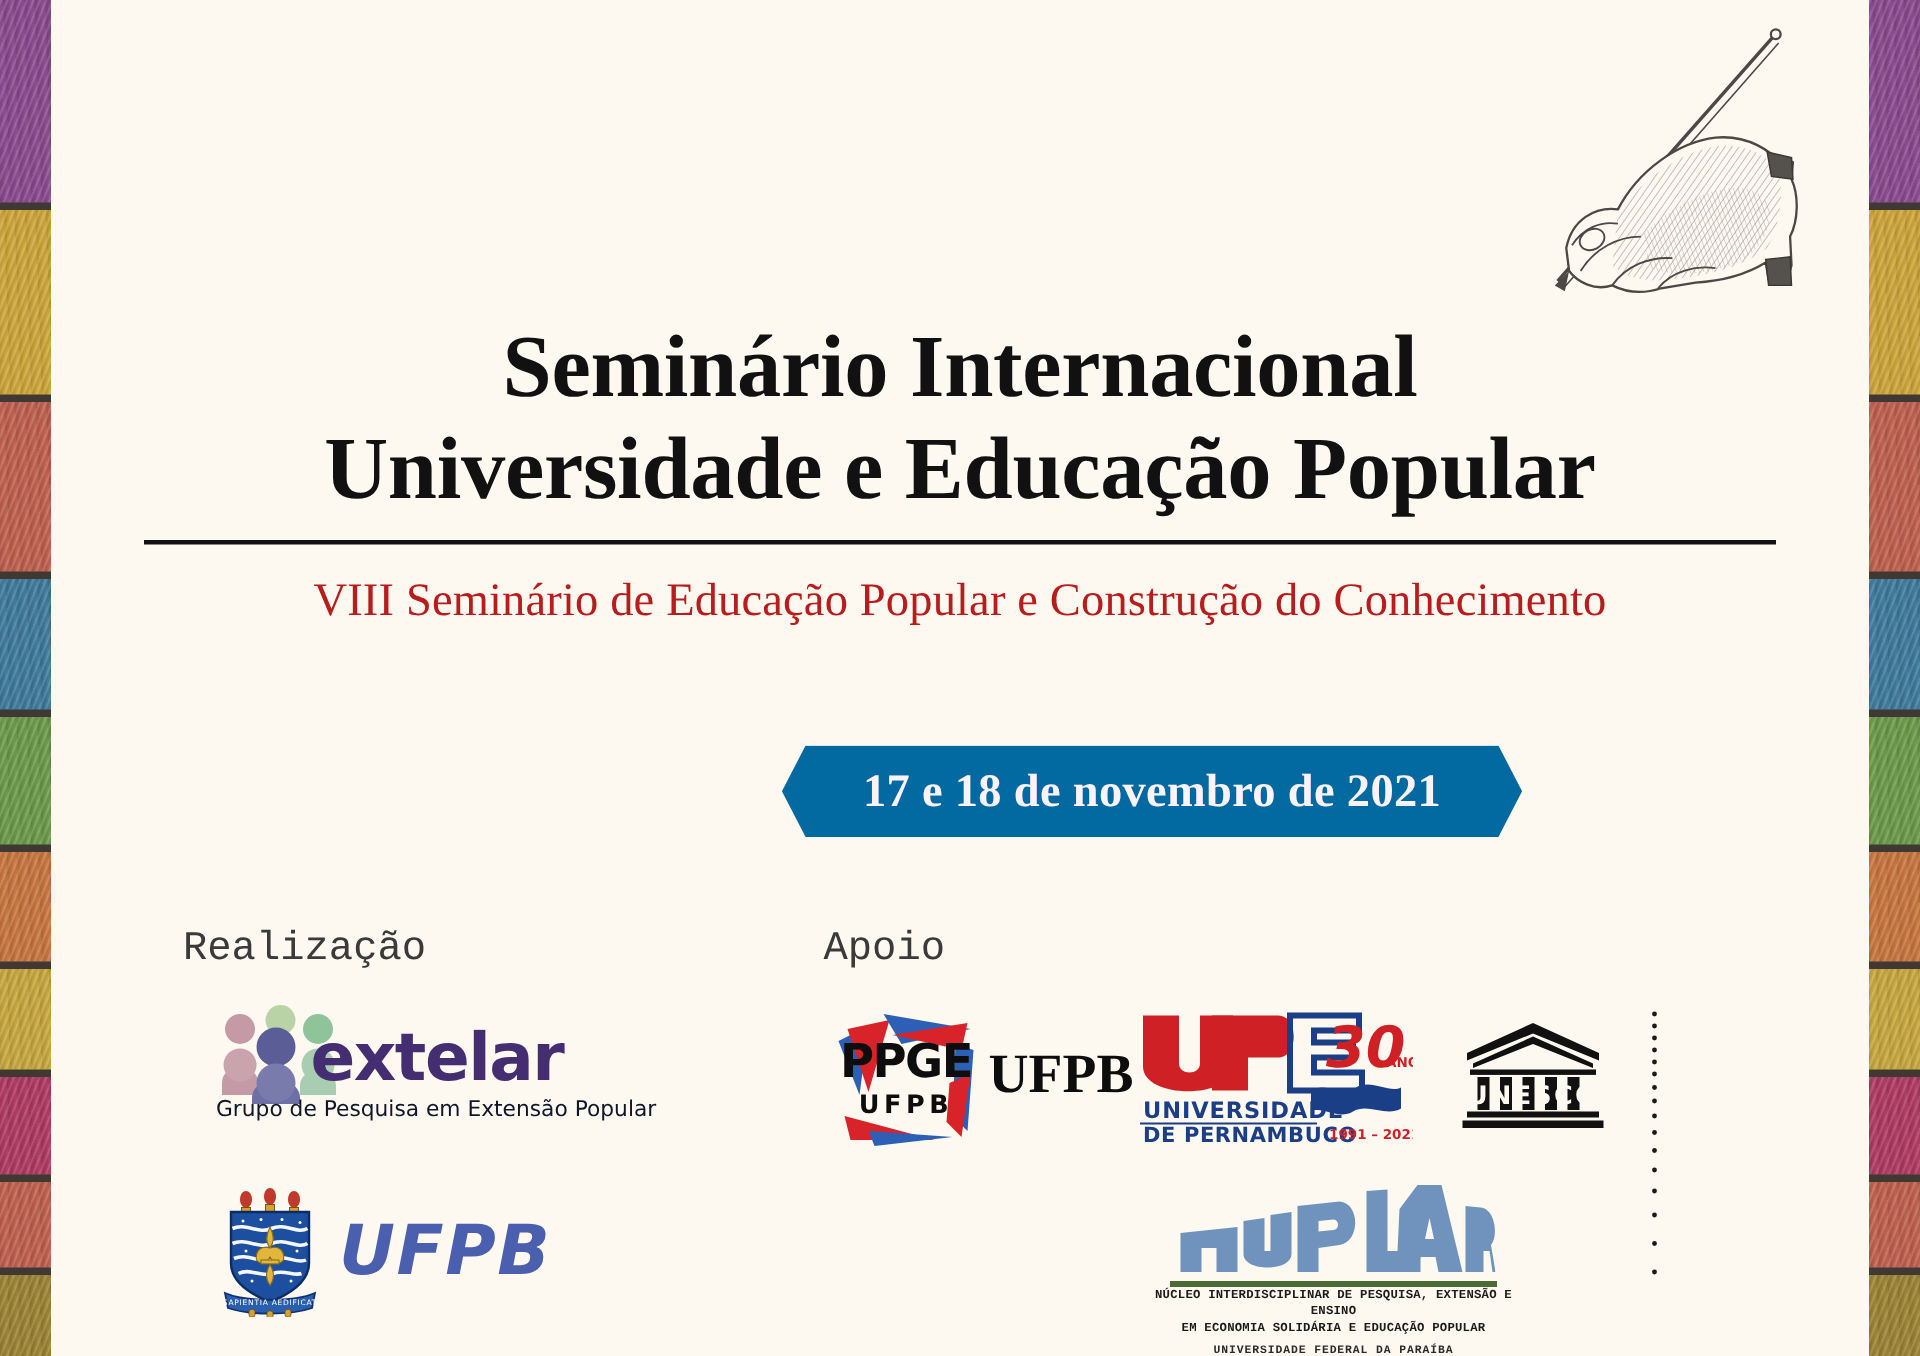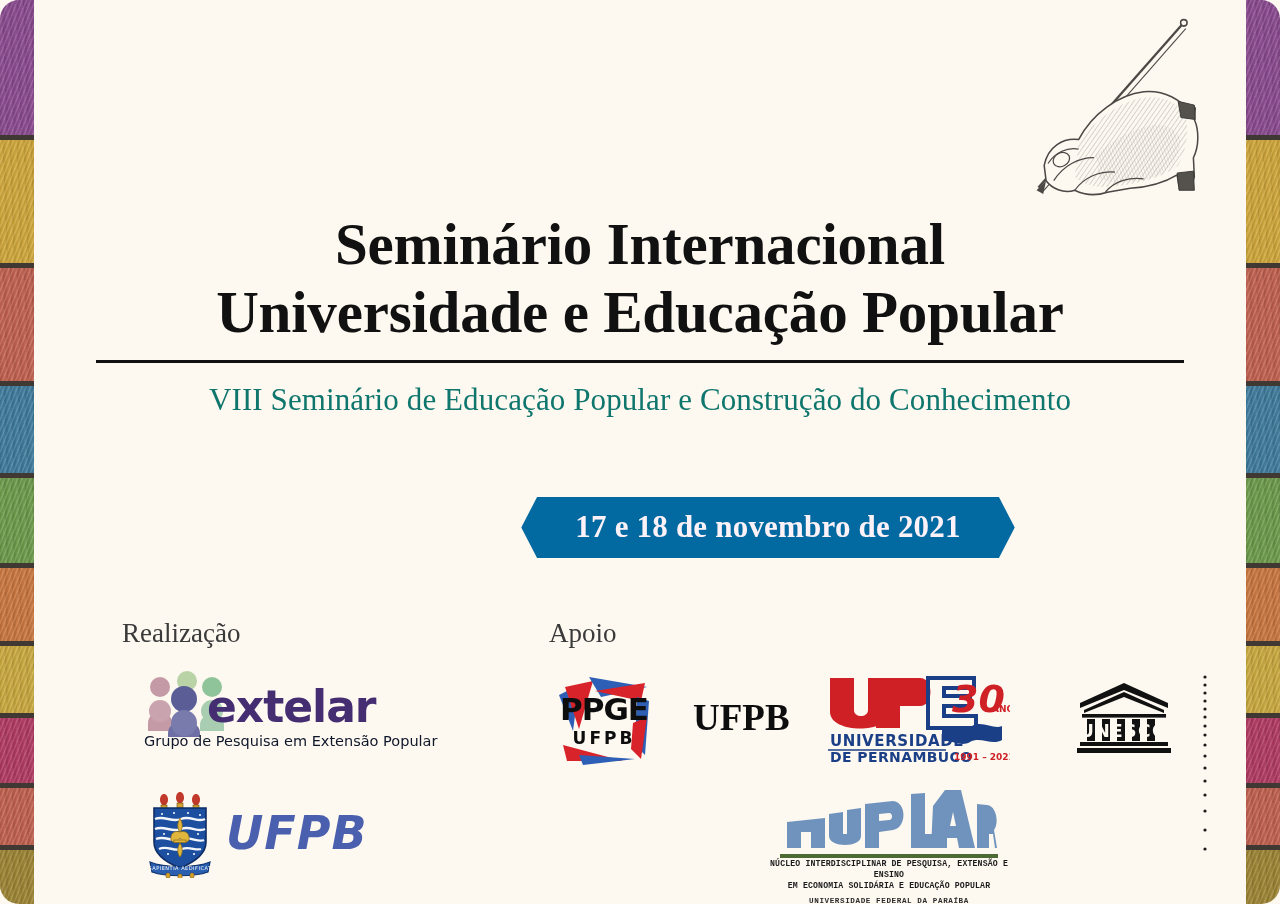--- a/index.html
+++ b/index.html
@@ -12,21 +12,20 @@
     background: #fdf8f0;
     font-family: "Liberation Serif", serif;
   }
 
   .poster {
     position: relative;
     width: 1280px;
     height: 904px;
     background: #fdf8f0;
     overflow: hidden;
-    border-radius: 19px;
   }
 
   
   .spine-border {
     position: absolute;
     top: 0;
     width: 34px;
     height: 904px;
     display: flex;
     flex-direction: column;
@@ -98,21 +97,21 @@
     margin: 13px auto 0 auto;
     width: 1088px;
     height: 3px;
     background: #111111;
   }
   .subtitle {
     margin-top: 19px;
     font-family: "Liberation Serif", serif;
     font-size: 31px;
     font-weight: 400;
-    color: #0f766e;
+    color: #b91c1c;
     letter-spacing: 0.1px;
   }
 
   
   .date-banner-wrap {
     position: absolute;
     left: 0; right: 0;
     top: 497px;
     display: flex;
     justify-content: center;
@@ -134,21 +133,21 @@
   }
 
   
   .sections {
     position: absolute;
     left: 0; right: 0;
     top: 618px;
     bottom: 0;
   }
   .section-heading {
-    font-family: Liberation Serif, serif;
+    font-family: Liberation Mono, monospace;
     font-size: 27px;
     color: #3a3a3a;
     font-weight: 400;
   }
 
   .realizacao { position: absolute; left: 88px; top: 0; width: 380px; }
   .apoio      { position: absolute; left: 515px; top: 0; right: 60px; }
 
   
   .extelar-logo { margin-top: 22px; position: relative; height: 72px; }
@@ -183,21 +182,20 @@
     font-size: 46px;
     color: #4a5fae;
     letter-spacing: 1px;
   }
 
   
   .apoio-row {
     margin-top: 18px;
     display: flex;
     align-items: center;
-    gap: 34px;
   }
 
   
   .ppge-logo { position: relative; width: 110px; height: 102px; flex: 0 0 auto; }
   .ppge-logo svg { position: absolute; inset: 0; }
   .ppge-text {
     position: absolute; left: 0; right: 0; top: 24px;
     text-align: center;
     font-family: "DejaVu Sans", sans-serif;
     font-weight: 700; font-size: 31px; color: #0d0d0d;

